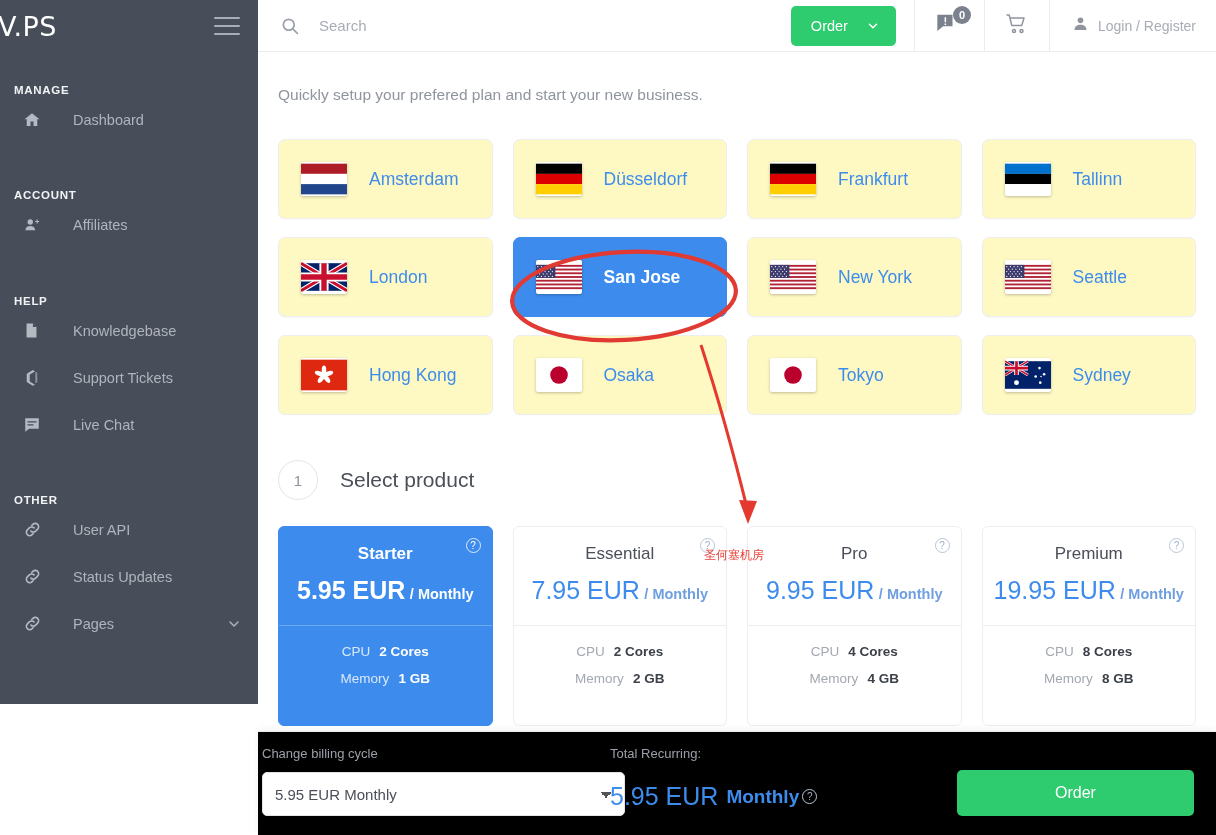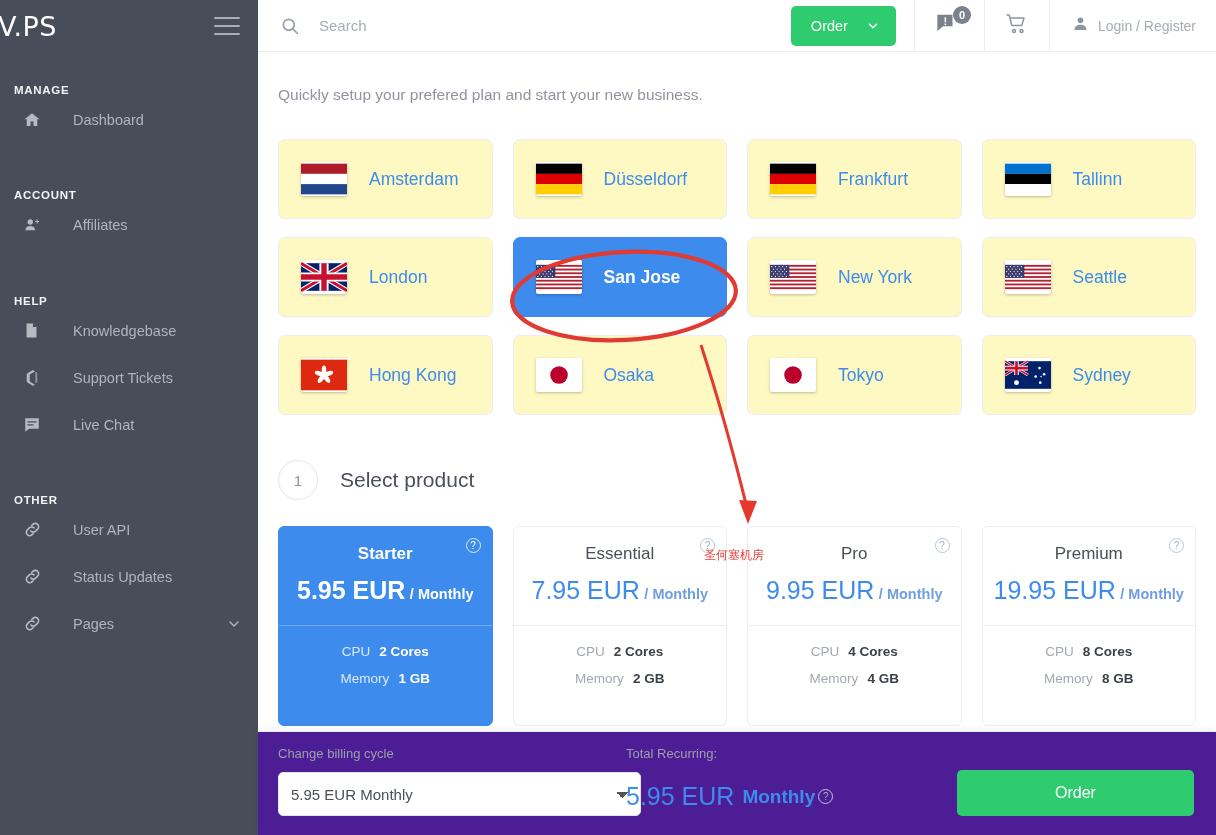--- a/index.html
+++ b/index.html
@@ -6,21 +6,21 @@
   html, body {
     width: 1216px; height: 835px;
     font-family: "Liberation Sans", sans-serif;
     overflow: hidden;
     background: #ffffff;
   }
   .app { display: flex; width: 1216px; height: 835px; position: relative; }
 
   
   .sidebar {
-    width: 258px; height: 835px;
+    width: 258px; height: 704px;
     background: #474e5a;
     flex: 0 0 258px;
     position: relative;
     overflow: hidden;
   }
   .brand-row {
     height: 52px; display: flex; align-items: center;
     justify-content: space-between; padding: 0 18px 0 0;
   }
   .brand {
@@ -164,22 +164,22 @@
     font-size: 13.5px; margin-bottom: 12px; gap: 9px;
   }
   .spec-k { color: #a3a8b1; }
   .spec-v { color: #3c4149; font-weight: 700; }
   .prod-card.selected .spec-k { color: #d8e8fb; }
   .prod-card.selected .spec-v { color: #fff; }
 
   
   .bottombar {
     position: absolute; left: 258px; right: 0; bottom: 0; height: 104px;
-    background: #4c1d95; border-top: 1px solid #e9ebee;
-    display: flex; align-items: flex-start; padding: 14px 22px 0 20px;
+    background: #000000; border-top: 1px solid #e9ebee;
+    display: flex; align-items: flex-start; padding: 14px 22px 0 4px;
     box-shadow: 0 -2px 7px rgba(0,0,0,.05); z-index: 20;
   }
   .bb-billing { width: 312px; }
   .bb-label { font-size: 13px; color: #9ba0a9; }
   .bb-select {
     margin-top: 11px; width: 363px; height: 44px; border: 1px solid #e2e4e8;
     border-radius: 5px; background: #fff; font-size: 15px; color: #4a4f58;
     padding: 0 12px; font-family: "Liberation Sans", sans-serif; outline: none;
     appearance: none; cursor: pointer;
     background-image:

